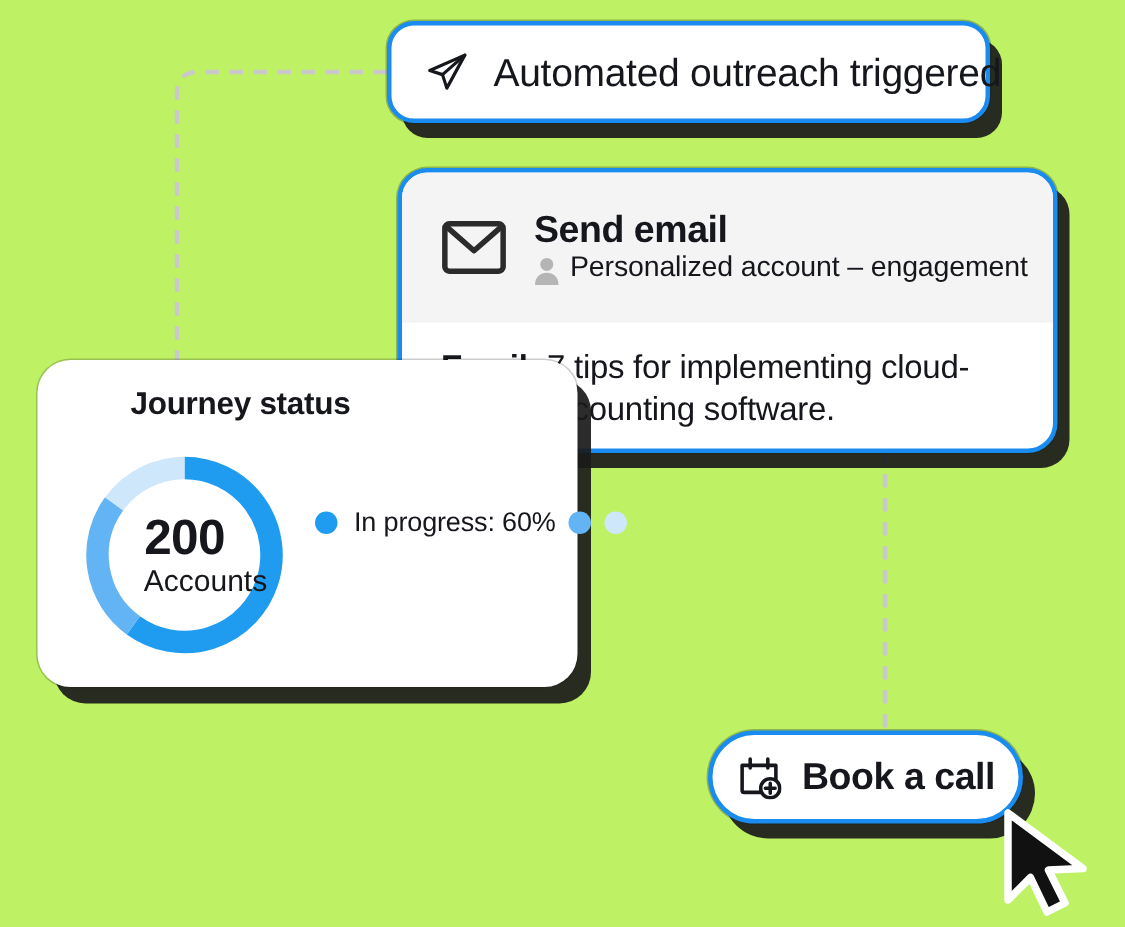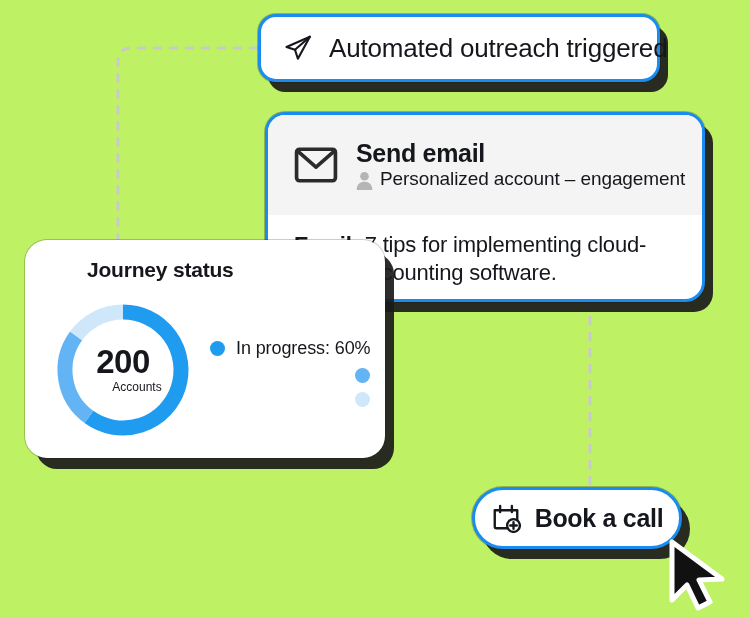--- a/index.html
+++ b/index.html
@@ -153,34 +153,33 @@
     gap: 0px;
   }
   #donut-value {
     font-size: 33px;
     font-weight: bold;
     color: #15171c;
     line-height: 1;
     letter-spacing: -0.5px;
   }
   #donut-unit {
-    font-size: 12px;
+    font-size: 20px;
     color: #15171c;
     line-height: 1.2;
     margin-top: 2px;
     margin-left: 28px;
   }
   #legend {
     position: absolute;
     left: 185px;
     top: 98px;
     display: flex;
-    flex-direction: column;
+    flex-direction: row;
     gap: 9px;
-    align-items: flex-end;
   }
   .legend-row {
     display: flex;
     align-items: center;
     gap: 11px;
   }
   .legend-dot {
     width: 15px;
     height: 15px;
     border-radius: 50%;

